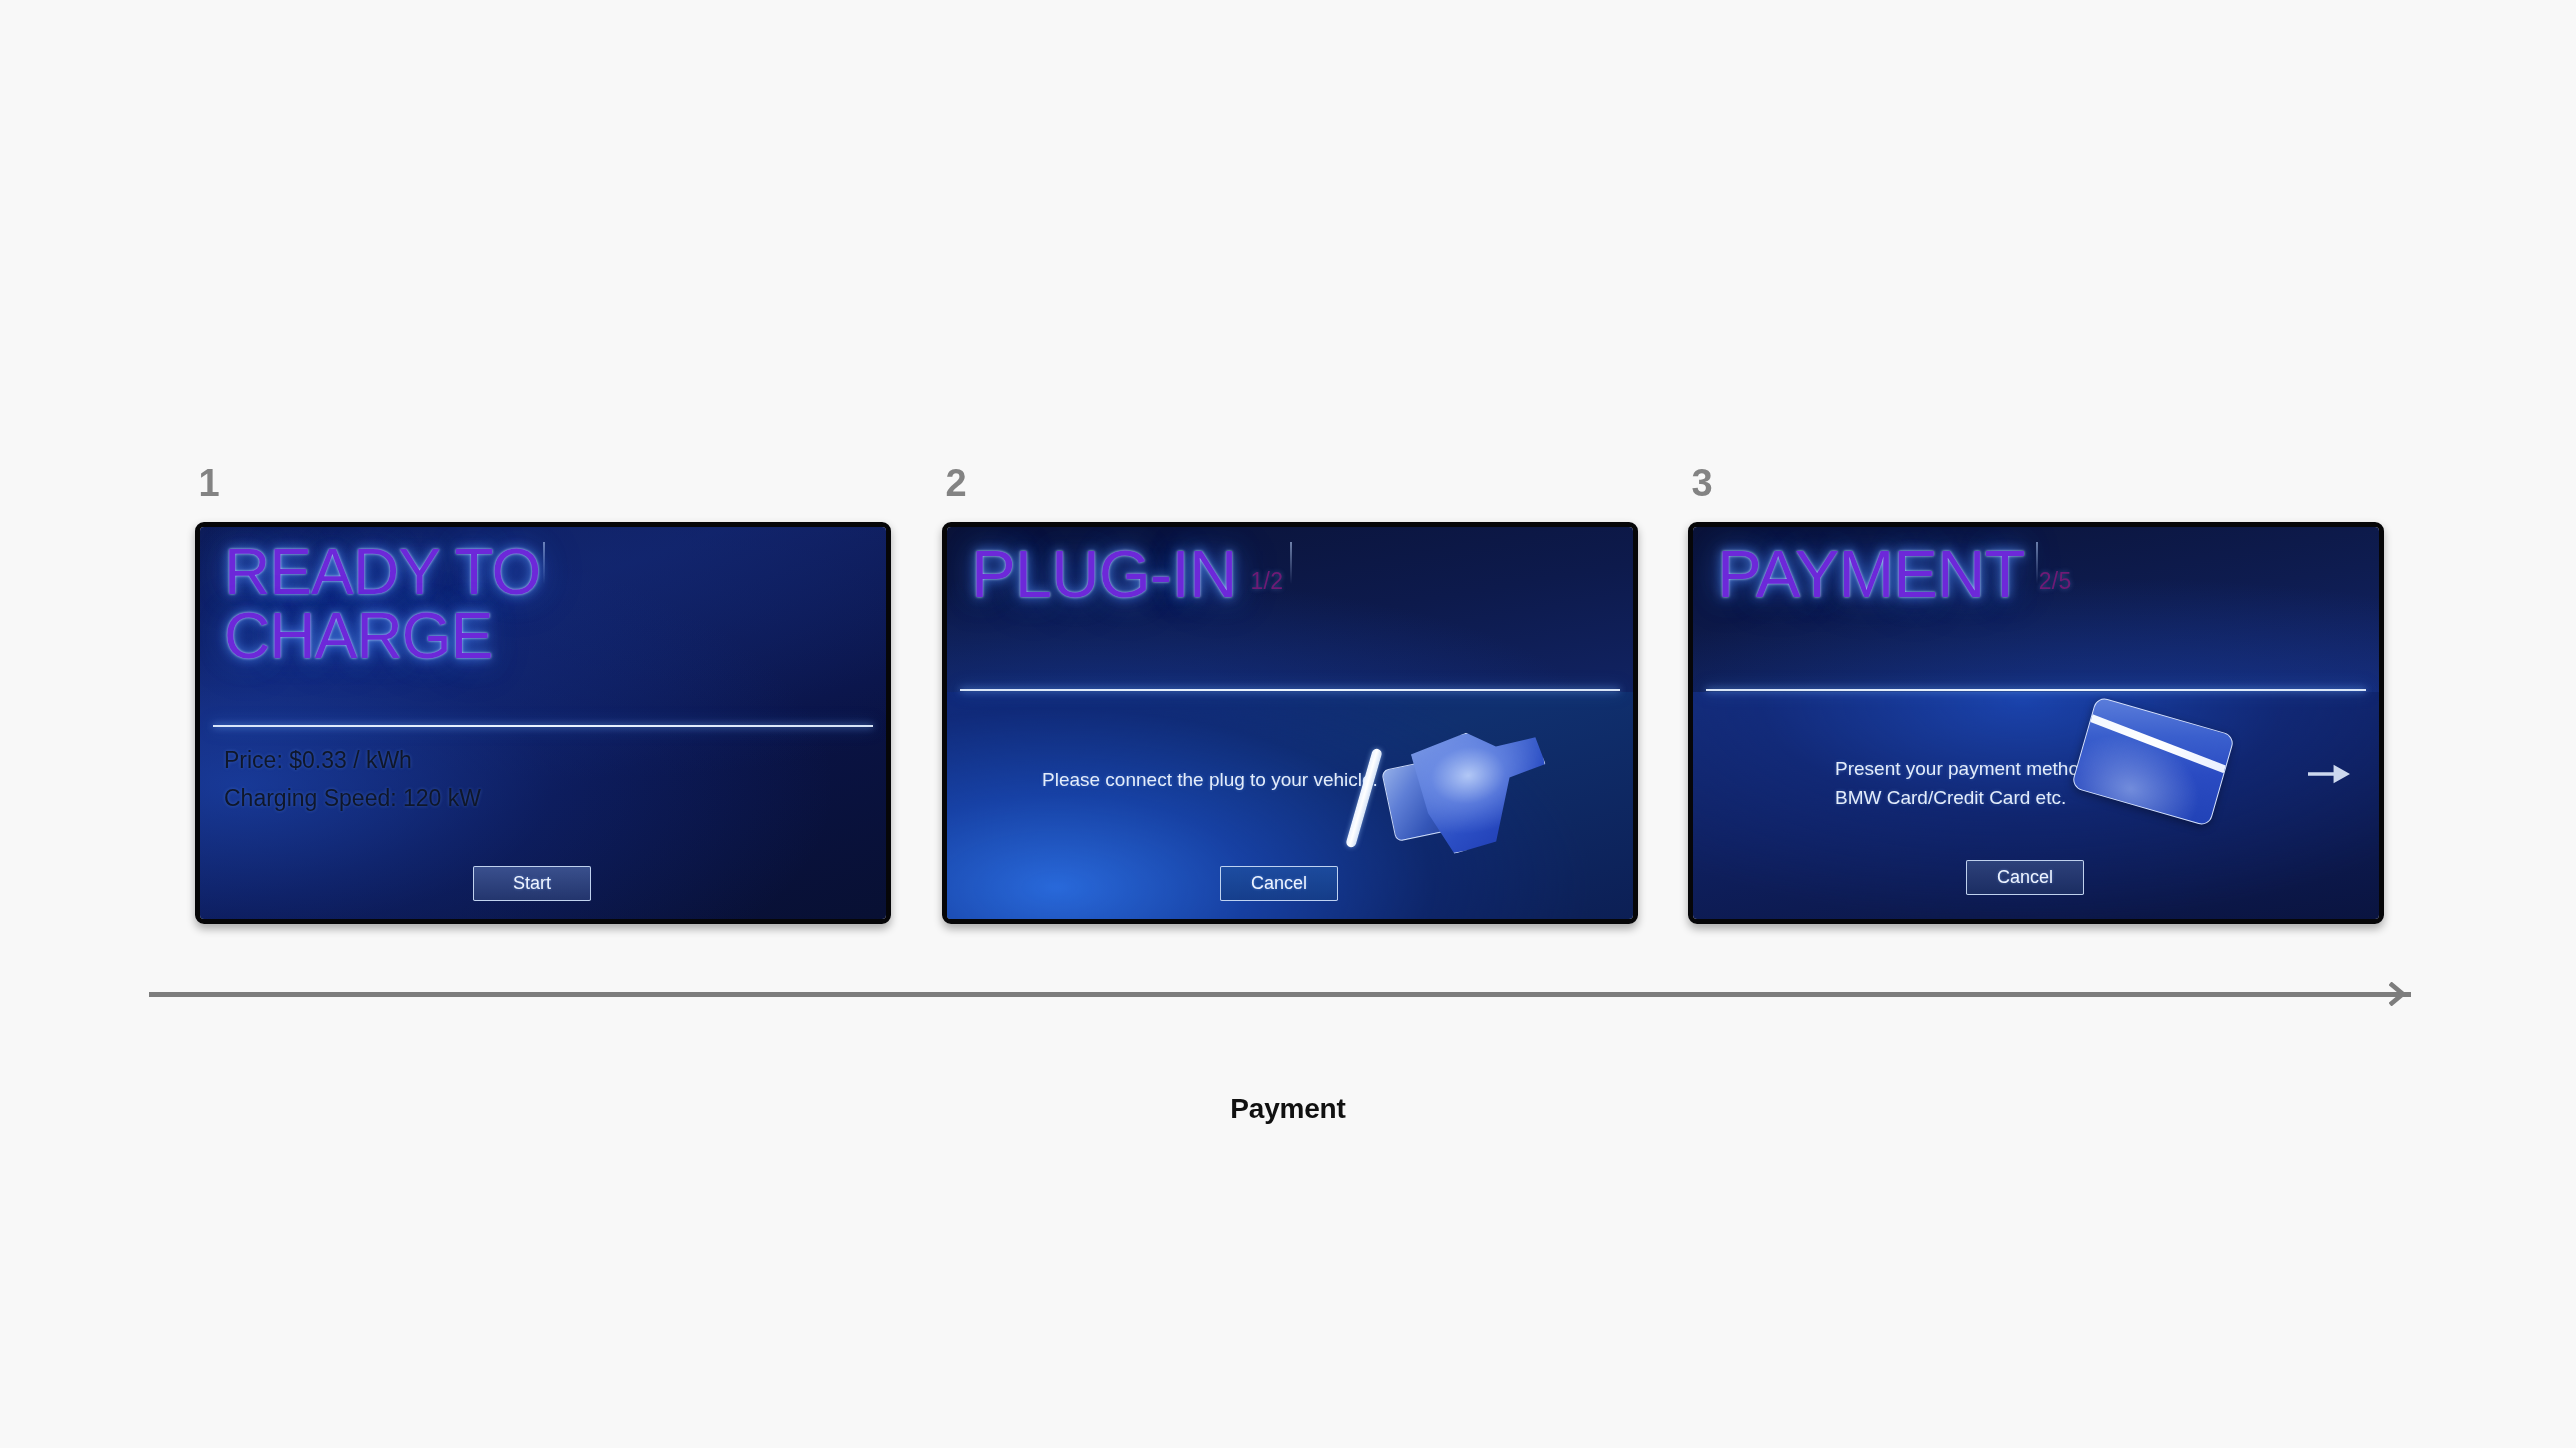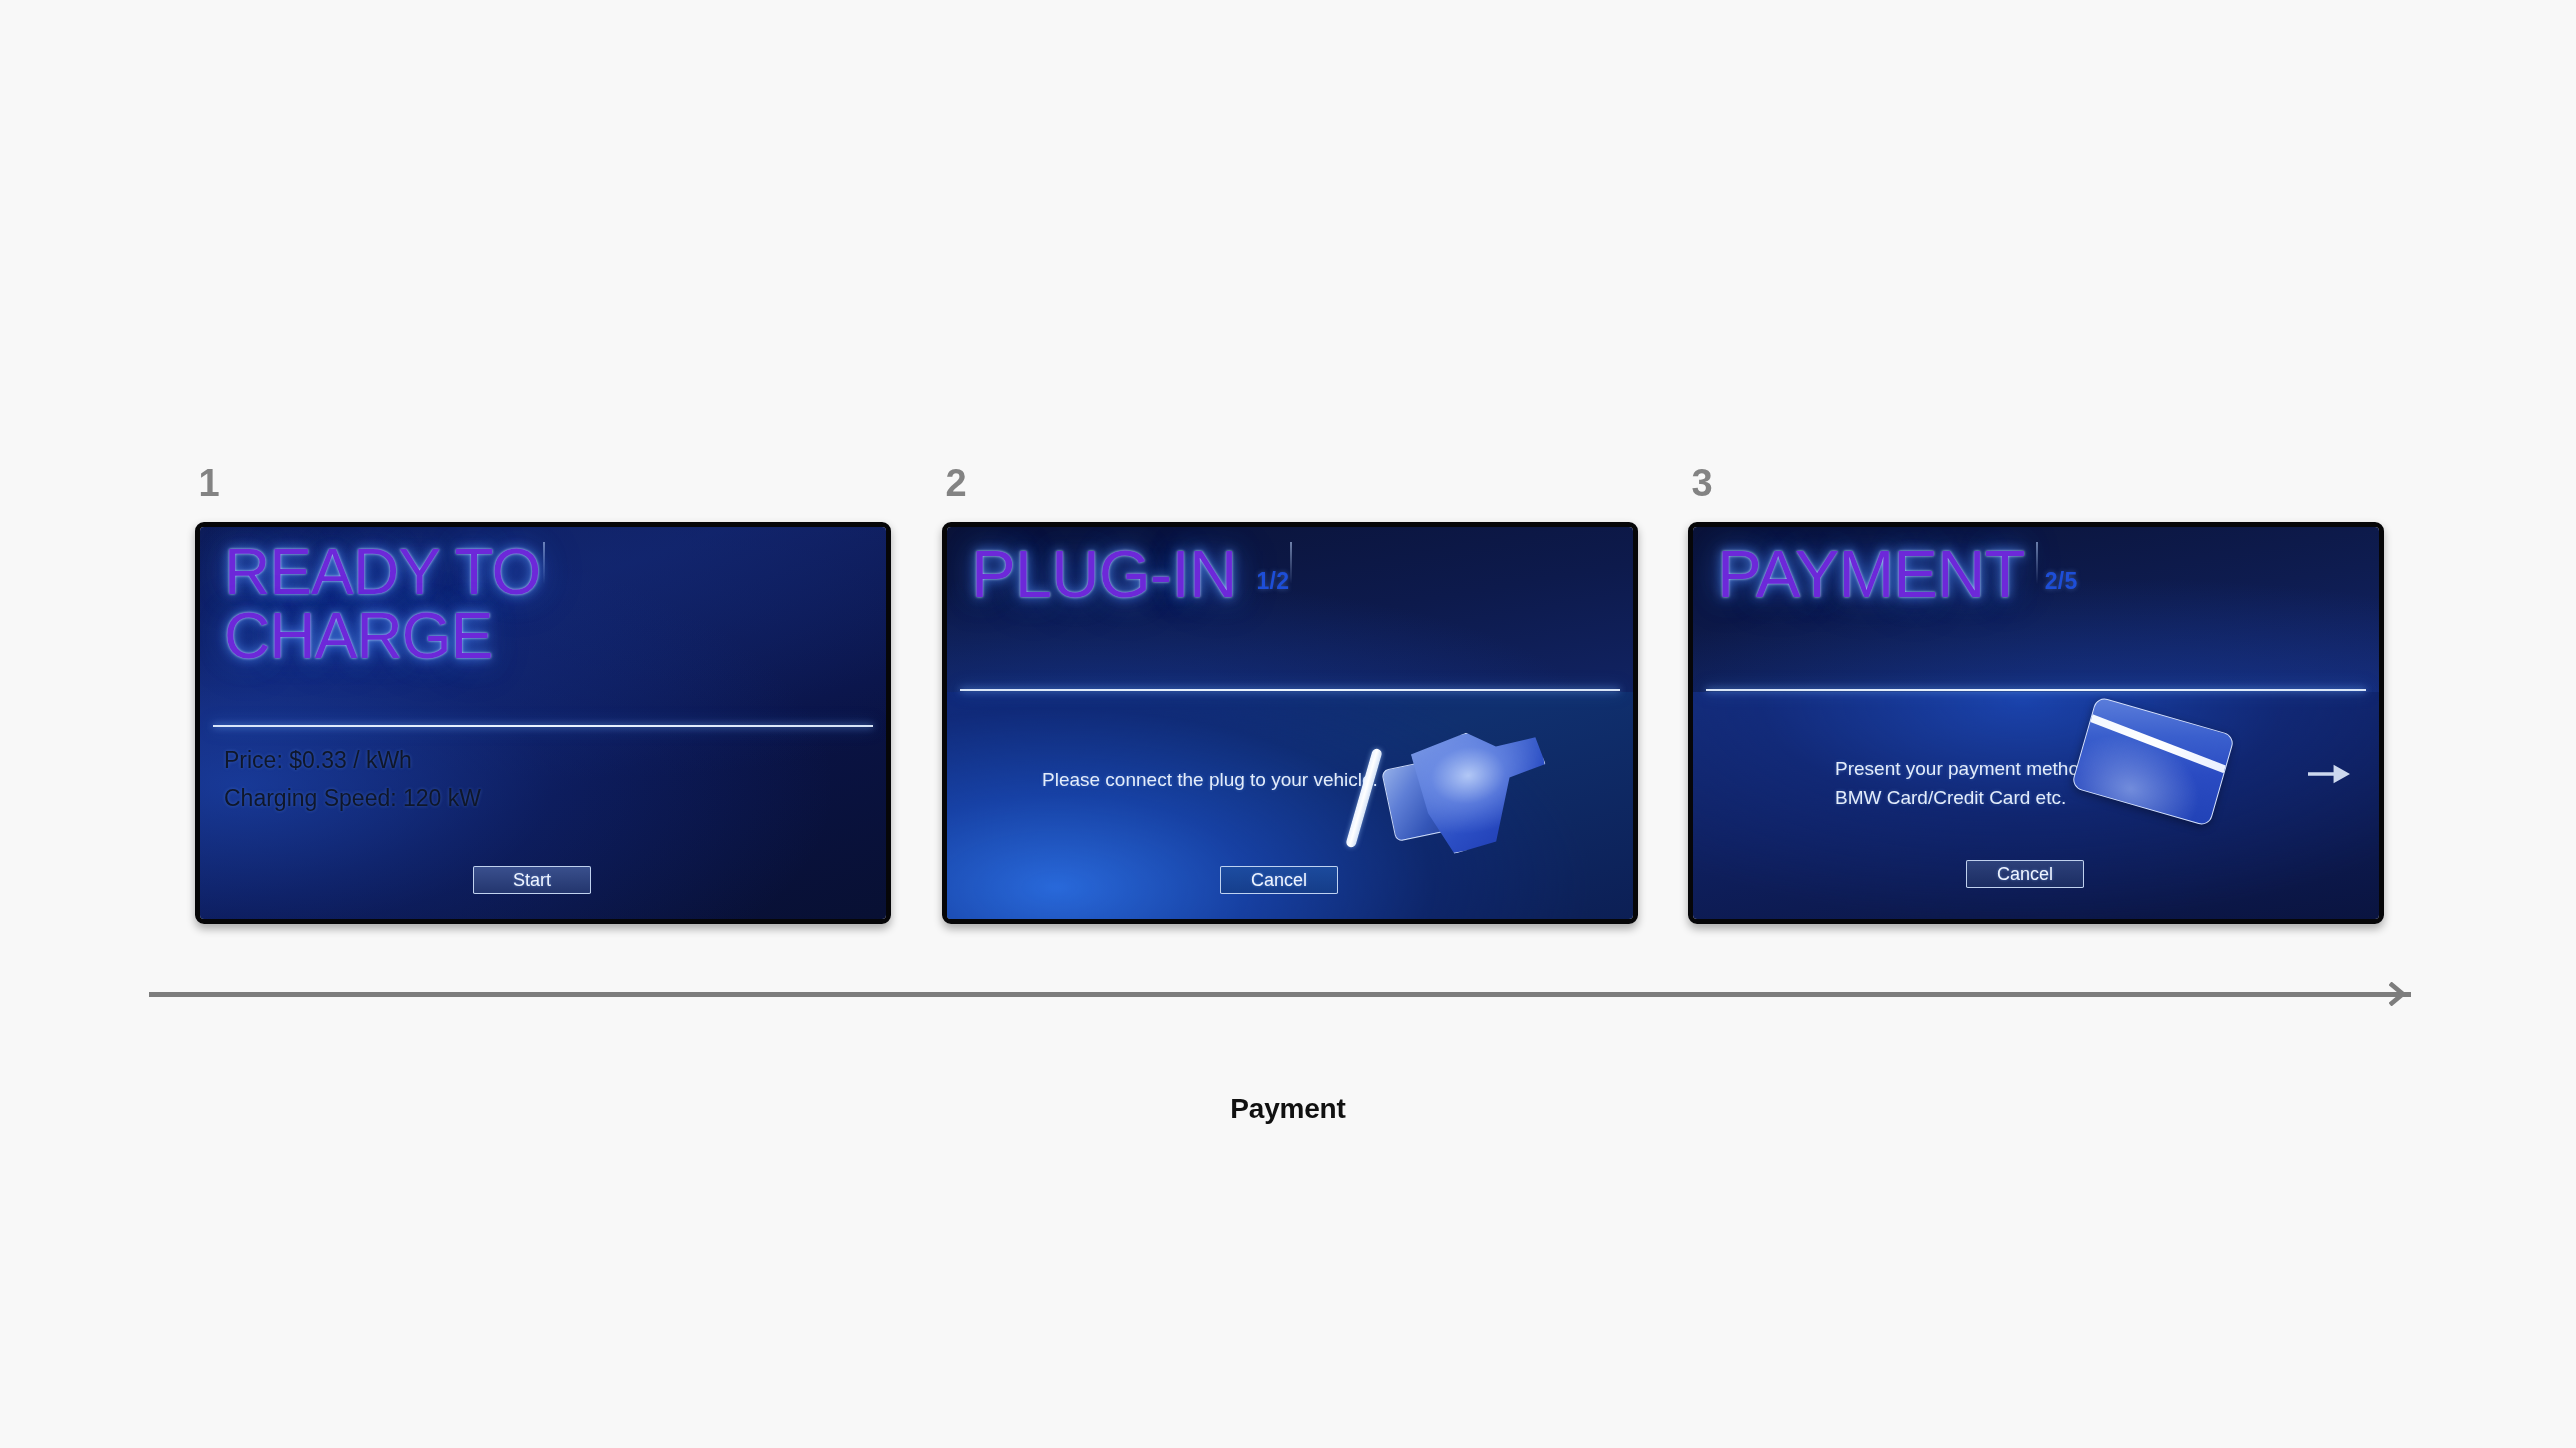--- a/index.html
+++ b/index.html
@@ -105,23 +105,23 @@
     text-shadow:
       0 0 2.7px rgba(200,225,255,.95),
       0 0 11px rgba(90,150,255,.85),
       0 0 25.5px rgba(50,110,240,.65),
       0 0 46px rgba(30,80,220,.45);
     white-space: pre-line;
   }
   .title.two-line { font-size: 64px; line-height: 1.0; }
   .page-badge {
     font-size: 23px;
-    font-weight: 700;
-    color: #1d4ed8;
-    margin-left: 20px;
+    font-weight: 400;
+    color: #701a75;
+    margin-left: 14px;
     padding-bottom: 12.7px;
     letter-spacing: 0.3px;
     text-shadow: 0 0 5.5px rgba(120,170,255,.4);
   }
 
   
   .divider {
     position: absolute;
     left: 12.7px; right: 12.7px;
     height: 1.8px;
@@ -152,21 +152,21 @@
     text-shadow: 0 0 3.6px rgba(130,180,255,.35);
     white-space: pre-line;
   }
   .instr.p2 { left: 95px; top: 239px; }
   .instr.p3 { left: 142px; top: 228px; }
 
   
   .btn {
     position: absolute;
     width: 118px;
-    height: 28px;
+    height: 35px;
     display: flex;
     align-items: center;
     justify-content: center;
     font-size: 18px;
     font-weight: 300;
     color: #eef4ff;
     border: 0.9px solid rgba(205,222,248,.92);
     border-radius: 1.8px;
     text-shadow: 0 0 2.7px rgba(140,185,255,.5);
     cursor: pointer;

